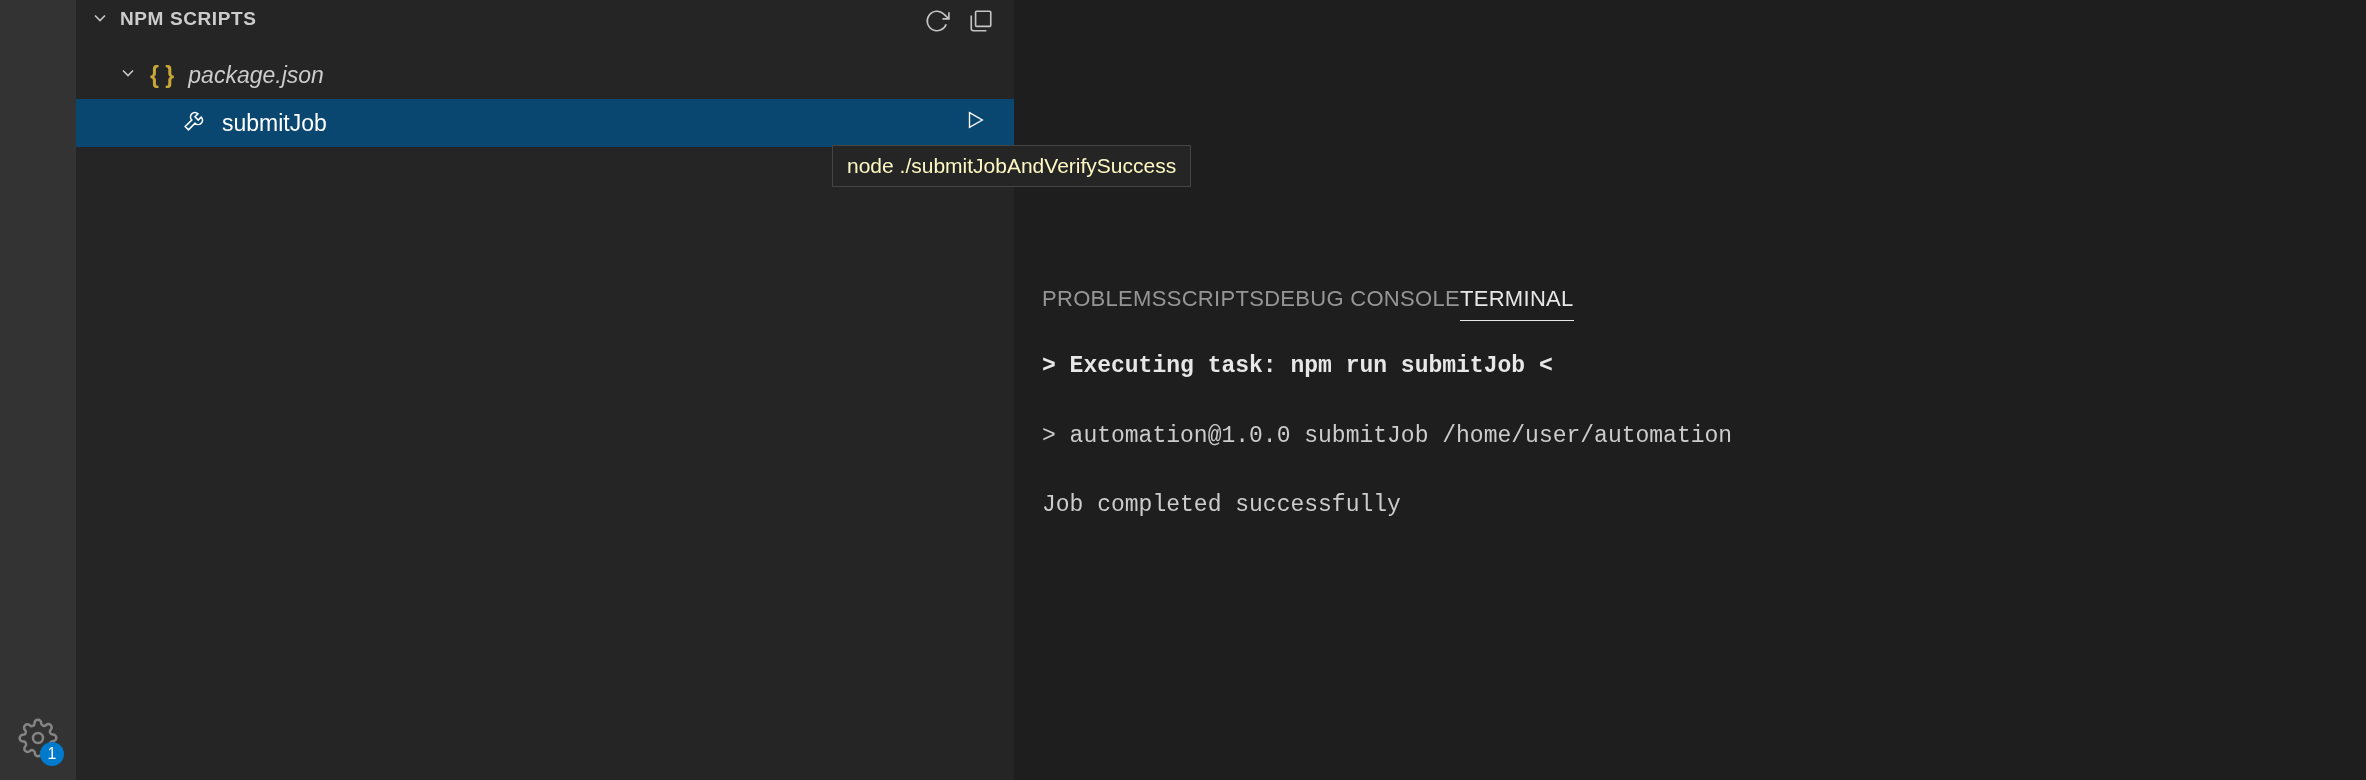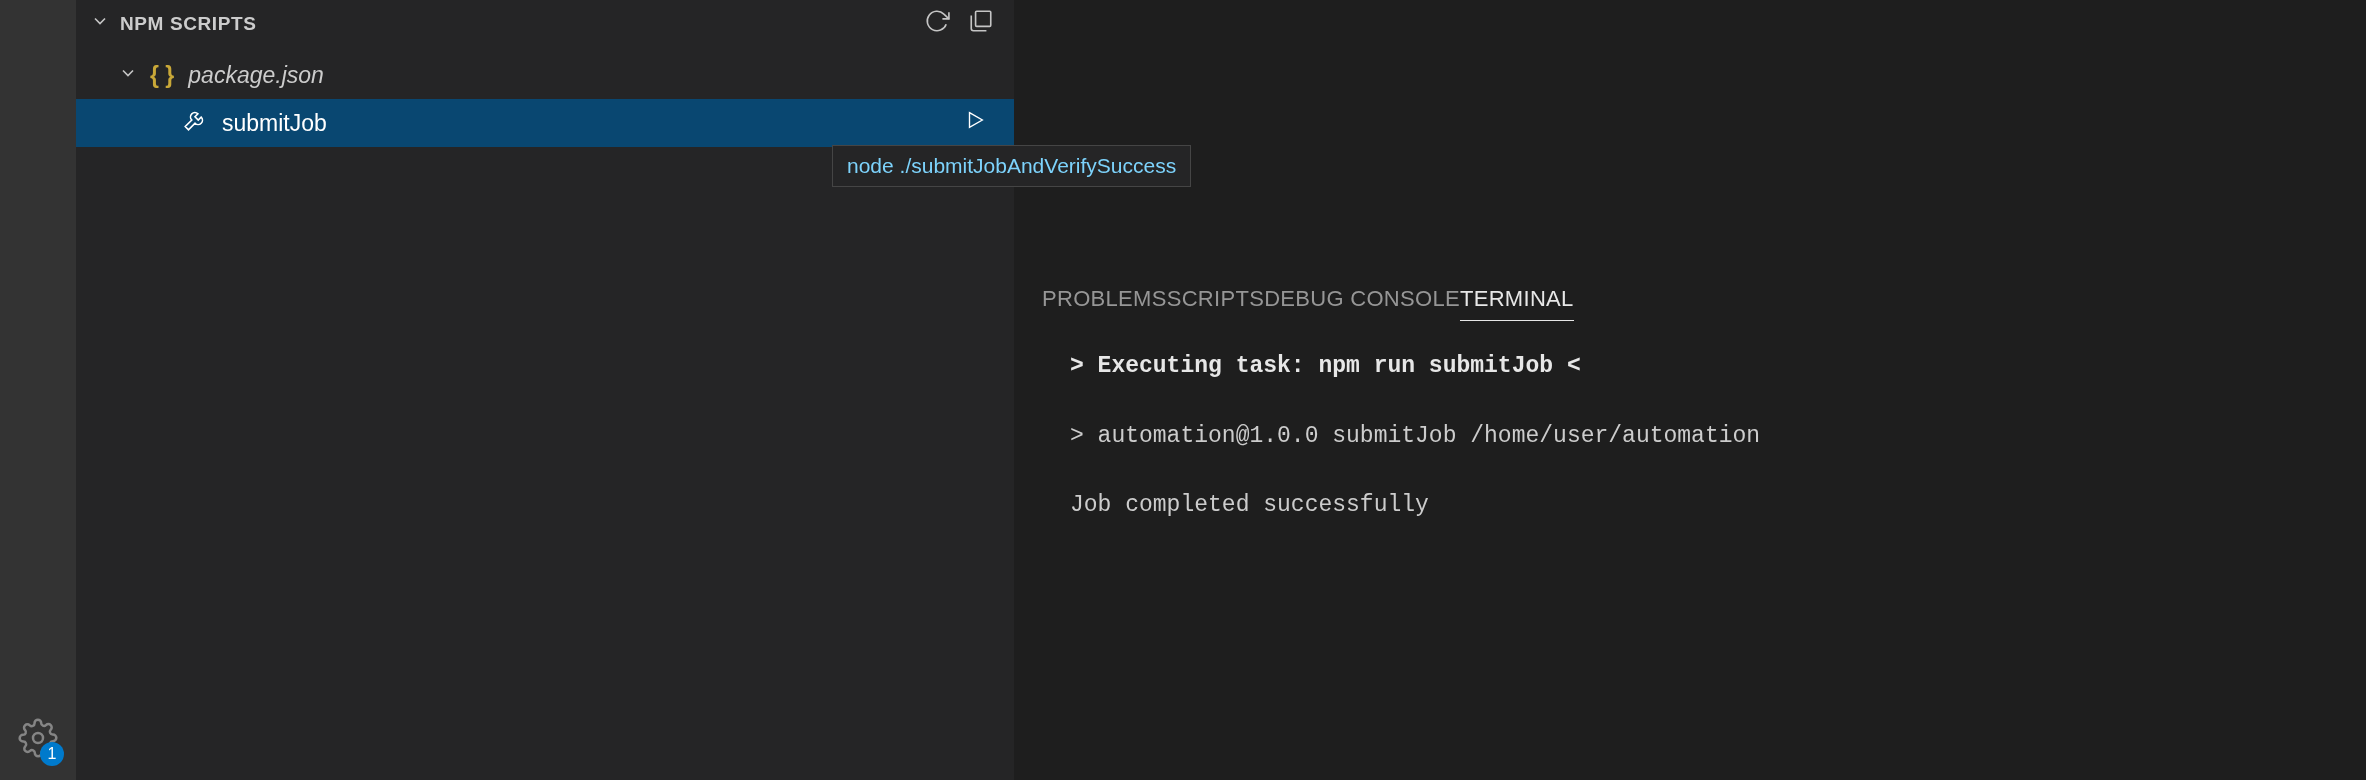--- a/index.html
+++ b/index.html
@@ -53,21 +53,21 @@
     }
     .sidebar {
       width: 938px;
       background: #252526;
       display: flex;
       flex-direction: column;
       position: relative;
     }
     .section-header {
       display: flex;
-      align-items: center;
+      align-items: flex-start;
       padding: 8px 14px;
       font-size: 19px;
       font-weight: 700;
       letter-spacing: 0.6px;
       color: #cccccc;
     }
     .section-header .chevron {
       margin-right: 10px;
     }
     .section-header .title {
@@ -136,21 +136,21 @@
       stroke: #ffffff;
       fill: none;
       stroke-width: 1.5;
     }
     .tooltip {
       position: absolute;
       top: 145px;
       left: 756px;
       background: #252526;
       border: 1px solid #454545;
-      color: #7dd3fc;
+      color: #fef9c3;
       padding: 8px 14px;
       font-size: 21px;
       white-space: nowrap;
       z-index: 100;
     }
     .editor {
       flex: 1;
       background: #1e1e1e;
       display: flex;
       flex-direction: column;
@@ -185,21 +185,20 @@
       font-size: 23px;
       line-height: 1.55;
       color: #cccccc;
     }
     .terminal-content .bold {
       font-weight: 700;
       color: #e7e7e7;
     }
     .terminal-content .line {
       white-space: pre;
-      margin-left: 28px;
     }
     .terminal-content .spacer {
       height: 34px;
     }
     .chevron svg {
       width: 20px;
       height: 20px;
       stroke: #c5c5c5;
       fill: none;
       stroke-width: 2;

